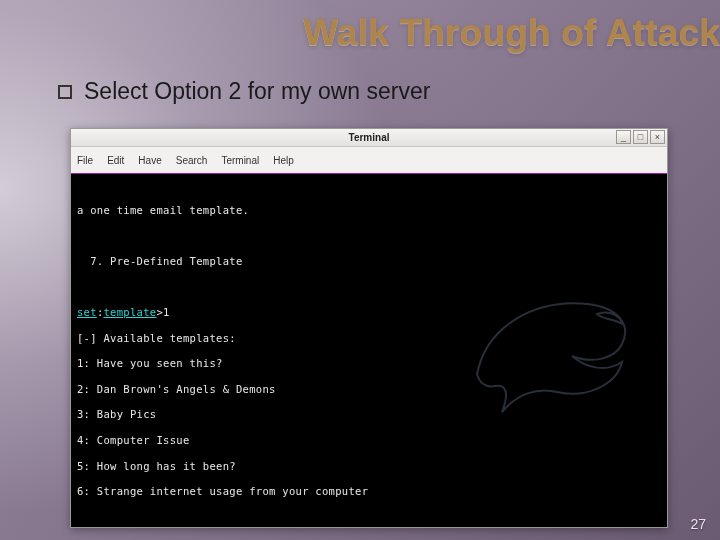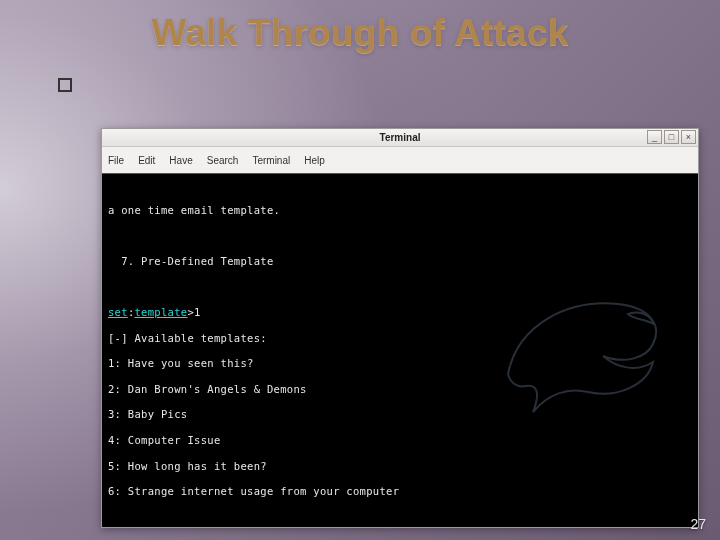--- a/index.html
+++ b/index.html
@@ -4,21 +4,21 @@
 <style>
   * { margin: 0; padding: 0; box-sizing: border-box; }
   html, body { width: 720px; height: 540px; overflow: hidden; }
   body {
     font-family: Arial, Helvetica, sans-serif;
     background: #8a7a8e;
     background: radial-gradient(ellipse 600px 500px at 0% 35%, rgba(255,255,255,0.55) 0%, rgba(200,190,205,0.35) 35%, rgba(120,105,125,0.1) 65%, rgba(80,68,88,0) 80%), linear-gradient(135deg, #a99cb0 0%, #8b7c94 40%, #6a5a72 100%);
     position: relative;
   }
   .slide-title {
-    text-align: center;
+    text-align: right;
     font-size: 37px;
     font-weight: 700;
     padding-top: 12px;
     letter-spacing: 0.2px;
     color: #b0854b;
     text-shadow: 0 1px 0 rgba(255,255,255,0.35), 0 2px 4px rgba(60,40,30,0.25);
   }
   .bullet-row {
     display: flex;
     align-items: center;
@@ -30,21 +30,21 @@
     height: 14px;
     border: 2px solid #333;
     background: transparent;
   }
   .bullet-text {
     font-size: 23px;
     color: #1a1a1a;
   }
   .terminal-window {
     position: absolute;
-    left: 101px;
+    left: 70px;
     top: 128px;
     width: 598px;
     height: 400px;
     background: #efeeee;
     border: 1px solid #9c9a98;
     box-shadow: 0 2px 8px rgba(0,0,0,0.35);
     display: flex;
     flex-direction: column;
   }
   .titlebar {
@@ -128,20 +128,21 @@
   }
   .term-line { display: block; }
 </style>
 </head>
 <body>
 
 <h1 class="slide-title">Walk Through of Attack</h1>
 
 <div class="bullet-row">
   <span class="bullet-box"></span>
+  <span class="bullet-text">Select Option 2 for my own server</span>
 </div>
 
 <div class="terminal-window">
 
   <div class="titlebar">
     <span class="titlebar-title">Terminal</span>
     <div class="win-controls">
       <div class="win-btn">_</div>
       <div class="win-btn">□</div>
       <div class="win-btn">×</div>

